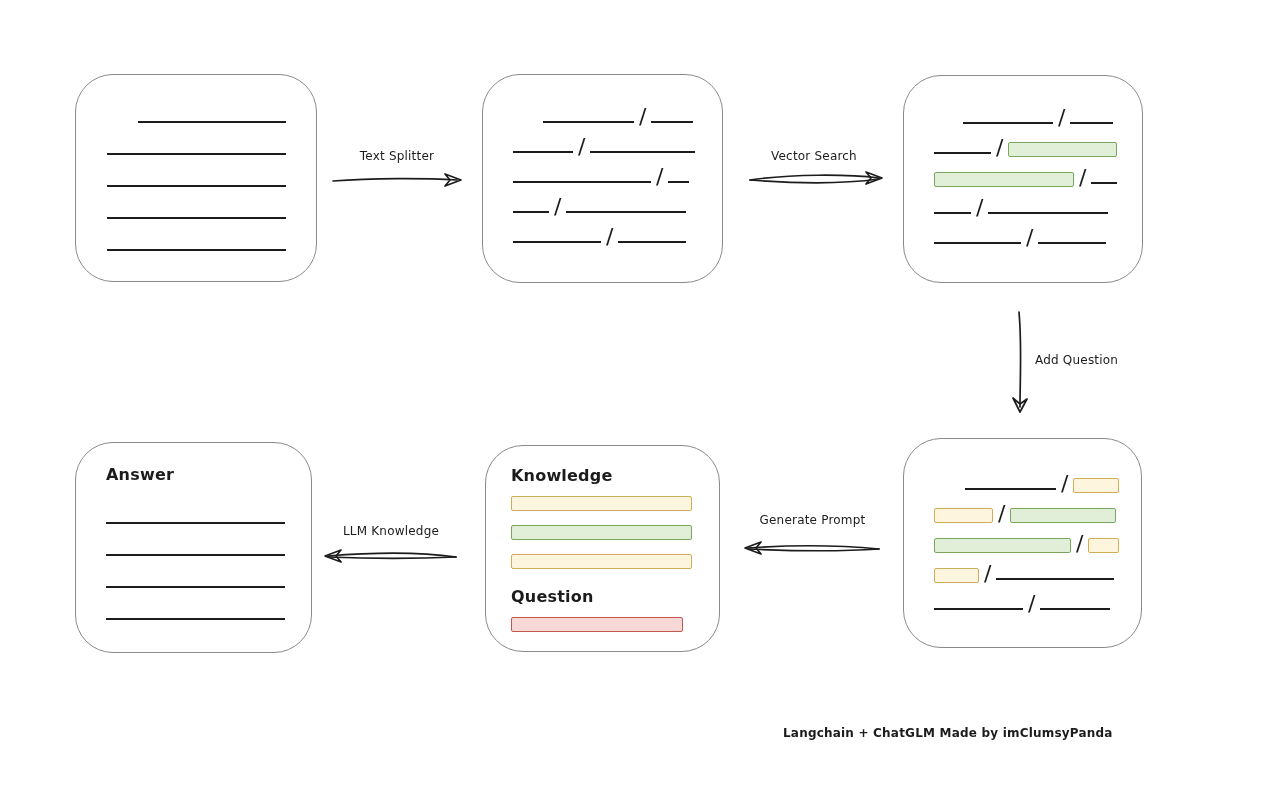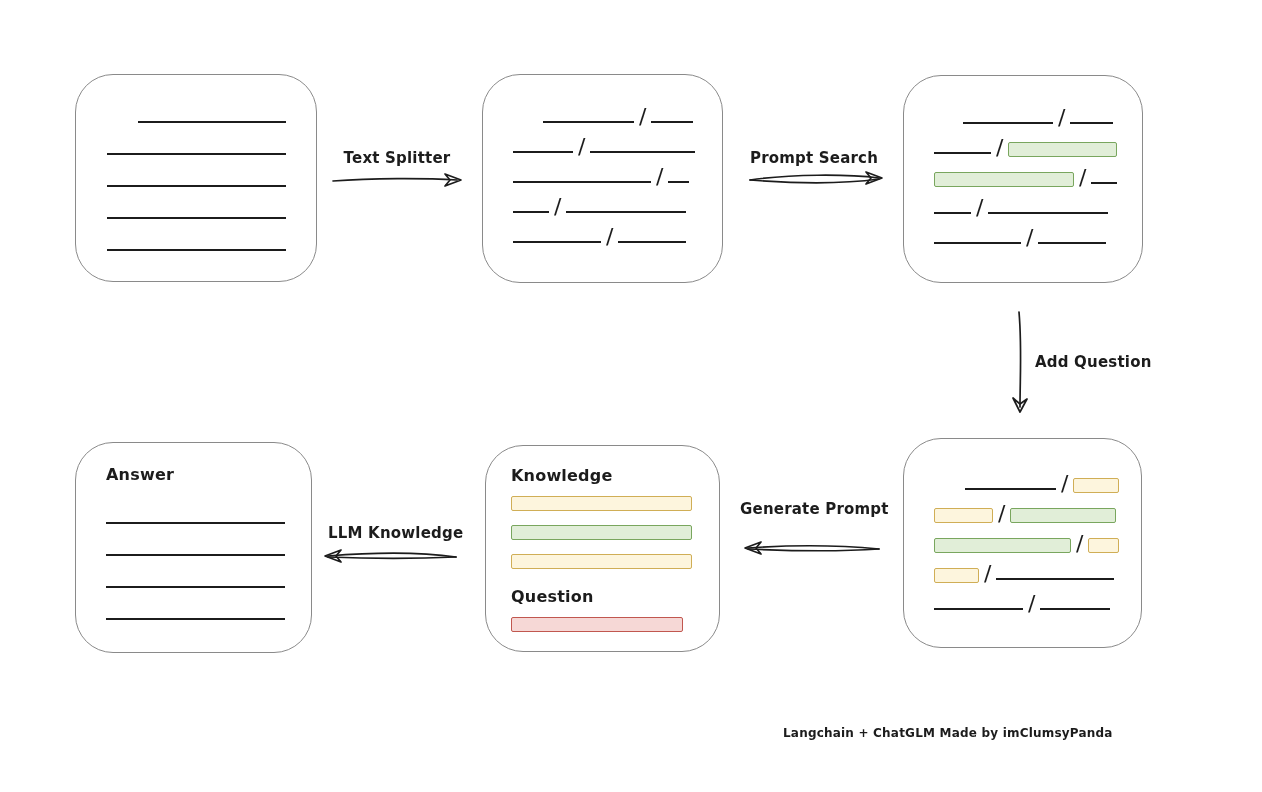--- a/index.html
+++ b/index.html
@@ -35,21 +35,21 @@
   
   .box-heading{font-size:16px;font-weight:600;margin:22px 0 0 30px;letter-spacing:.2px;}
   #box-prompt .box-heading{margin:20px 0 0 25px;}
   #box-prompt .box-heading.q{margin-top:18px;}
   .bars{margin:11px 0 0 25px;}
   .bar{height:13px;border-width:1.6px;border-style:solid;border-radius:2px;margin-bottom:14px;box-sizing:content-box;}
   .bar.green{background:var(--green-fill);border-color:var(--green-stroke);}
   .bar.yellow{background:var(--yellow-fill);border-color:var(--yellow-stroke);}
   .bar.red{background:var(--red-fill);border-color:var(--red-stroke);}
   
-  .arrow-label{position:absolute;font-size:15px;font-weight:700;text-align:center;letter-spacing:.2px;white-space:nowrap;}
+  .arrow-label{position:absolute;font-size:12px;font-weight:400;text-align:center;letter-spacing:.2px;white-space:nowrap;}
   .caption{position:absolute;left:783px;top:726px;width:400px;font-size:12px;font-weight:600;letter-spacing:.2px;white-space:nowrap;}
 </style>
 </head>
 <body>
 
 <div class="canvas">
 
   <svg class="arrows" viewBox="0 0 1262 792">
     <g>
       <path d="M333,181 C372,178 424,178 457,180"></path>
@@ -193,19 +193,19 @@
         <div class="bar green" style="width: 179px;"></div>
         <div class="bar yellow" style="width: 179px;"></div>
       </div>
     <div class="box-heading q">Question</div>
     <div class="bars" id="question-bars">
         <div class="bar red" style="width: 170px;"></div>
       </div>
   </div>
 
   <div class="arrow-label" style="left:333px;top:149px;width:128px">Text Splitter</div>
-  <div class="arrow-label" style="left:748px;top:149px;width:132px">Prompt Search</div>
+  <div class="arrow-label" style="left:748px;top:149px;width:132px">Vector Search</div>
   <div class="arrow-label" style="left:1035px;top:353px;text-align:left">Add Question</div>
-  <div class="arrow-label" style="left:740px;top:500px;width:145px">Generate Prompt</div>
+  <div class="arrow-label" style="left:740px;top:513px;width:145px">Generate Prompt</div>
   <div class="arrow-label" style="left:328px;top:524px;width:126px">LLM Knowledge</div>
 
   <div class="caption">Langchain + ChatGLM Made by imClumsyPanda</div>
 </div>
 
 </body></html>

